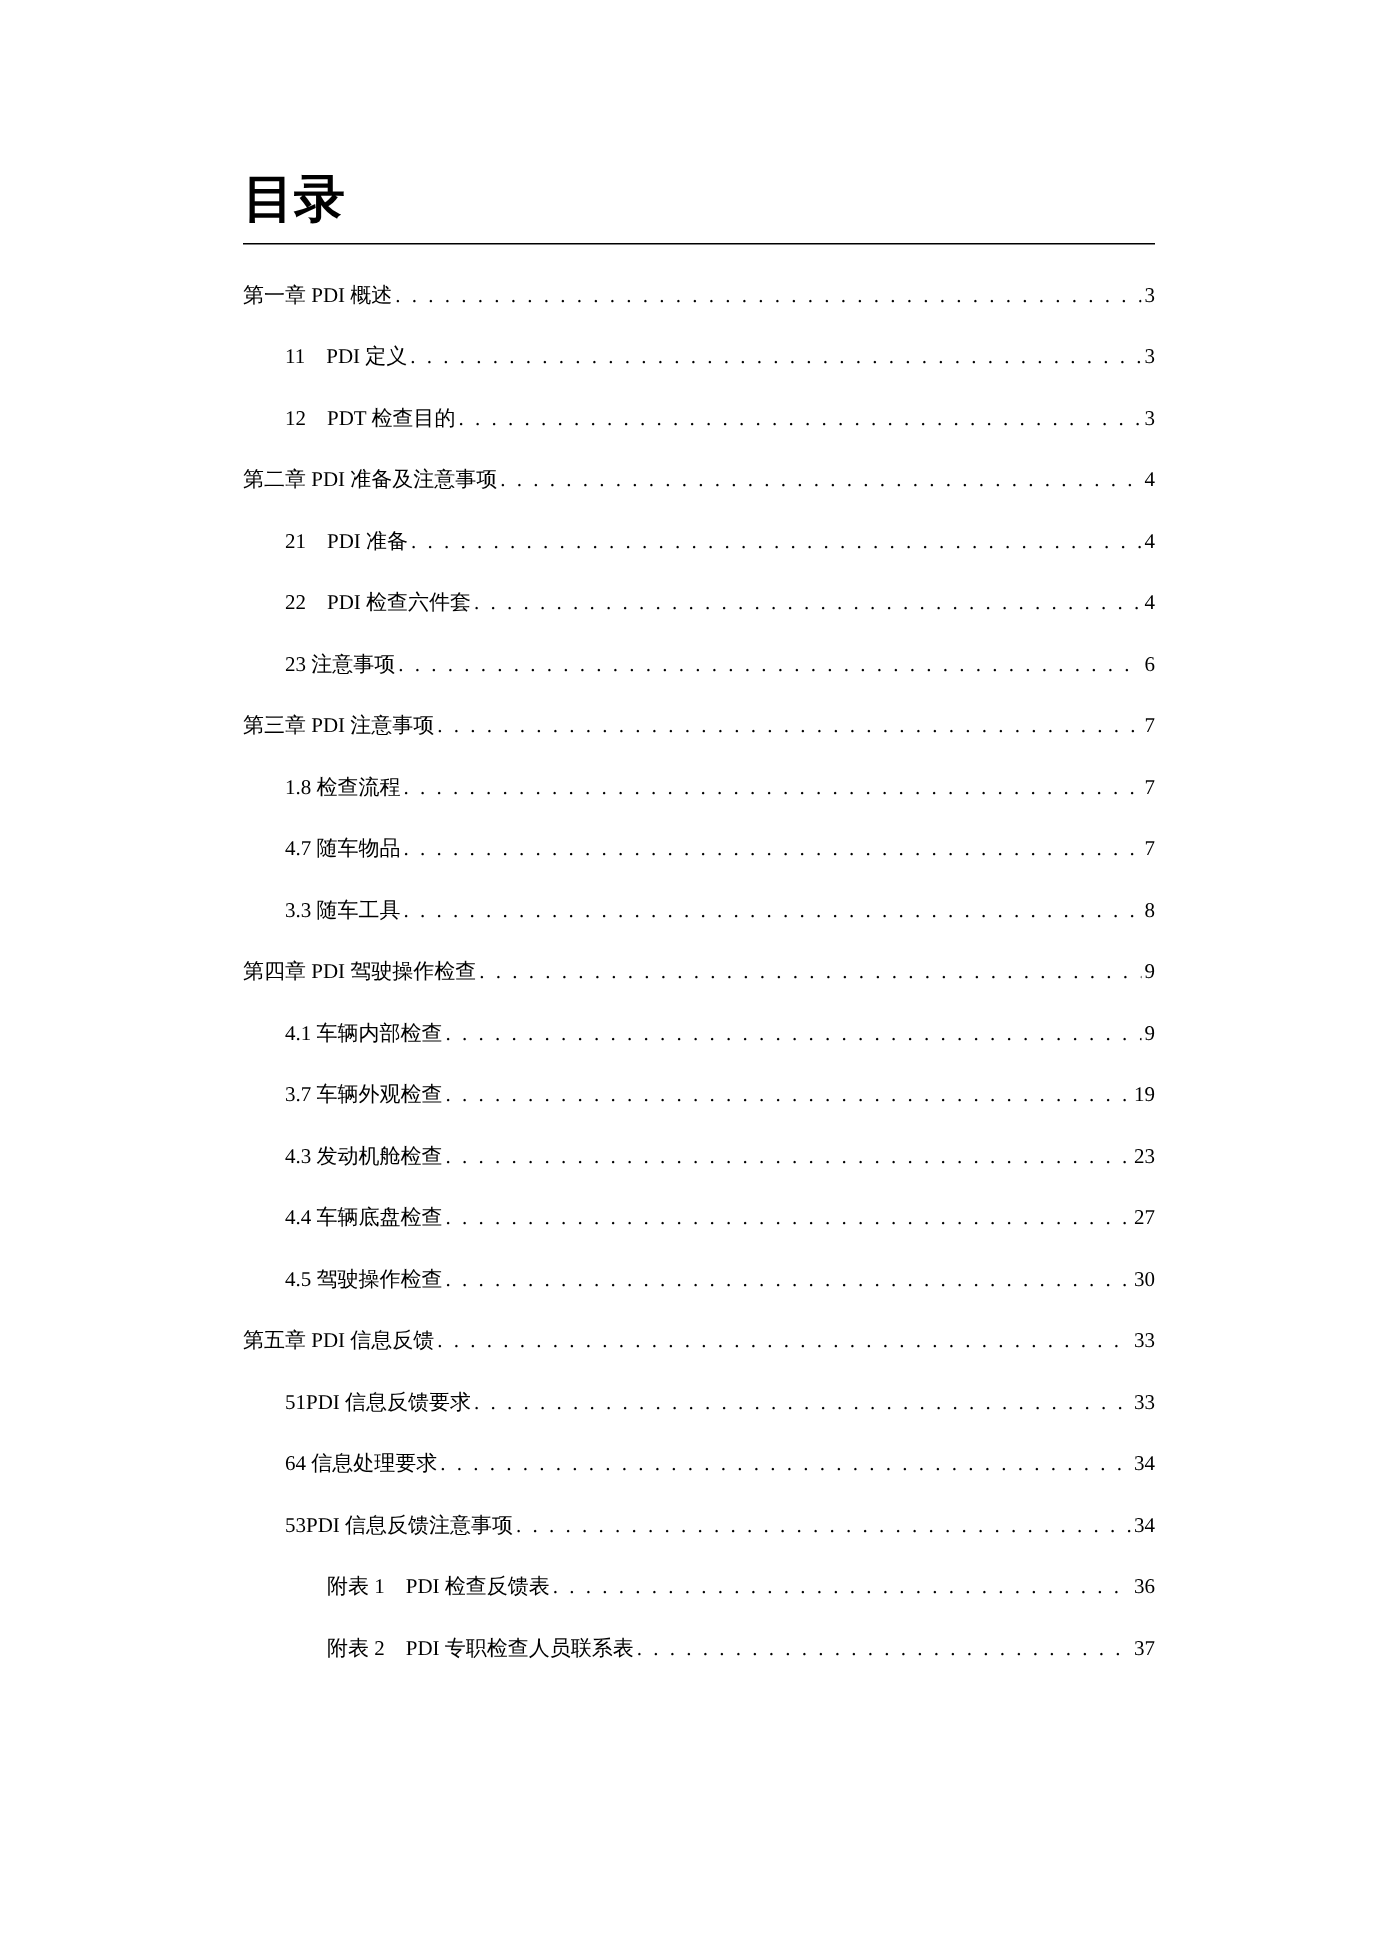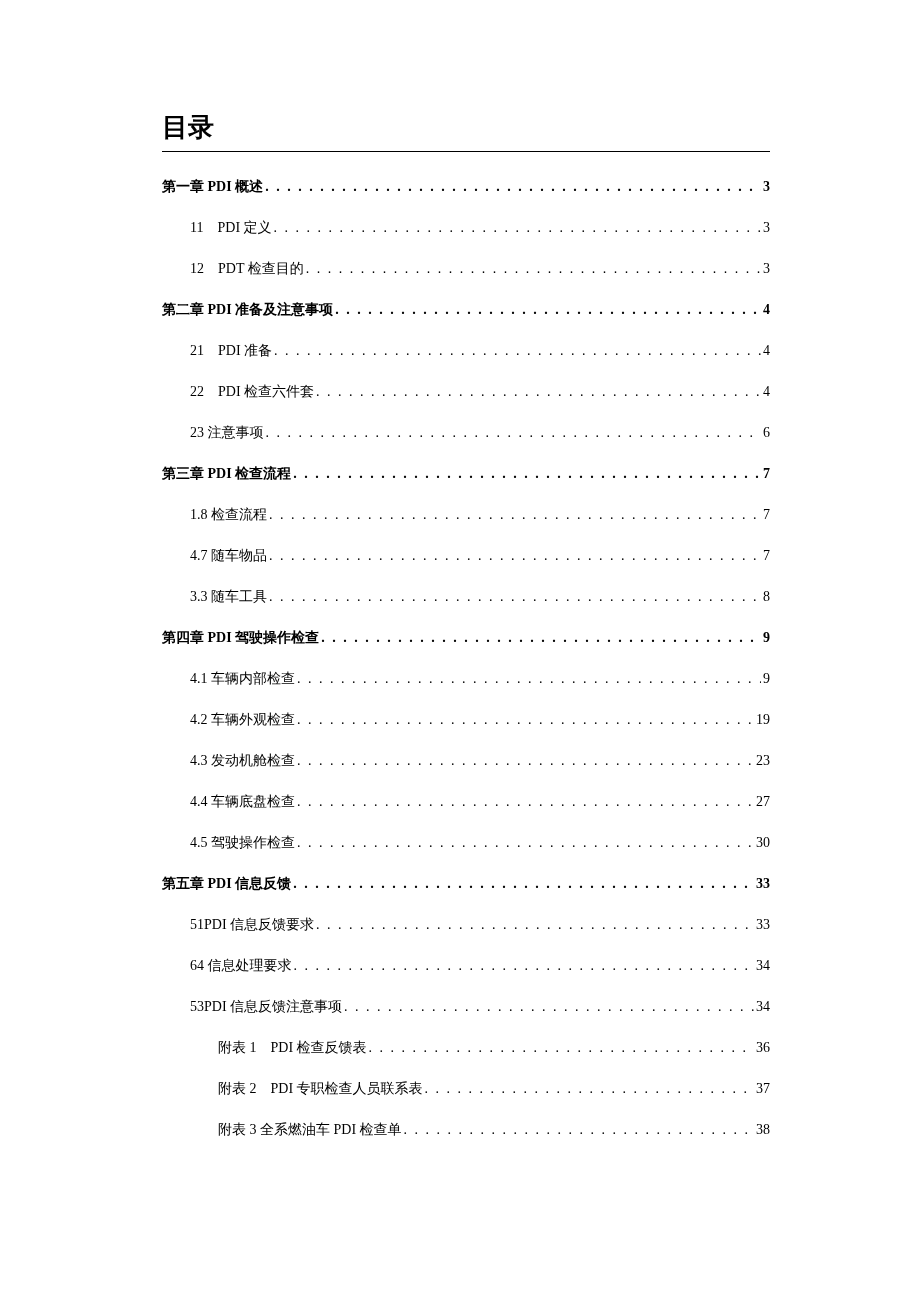--- a/index.html
+++ b/index.html
@@ -5,37 +5,37 @@
     * { margin: 0; padding: 0; box-sizing: border-box; }
     body {
       width: 920px;
       height: 1301px;
       background: #fff;
       font-family: "SimSun", "宋体", serif;
       padding: 110px 150px 0 162px;
       color: #000;
     }
     .toc-title {
-      font-size: 26px;
+      font-size: 34px;
       font-weight: bold;
       font-family: "SimHei", "黑体", sans-serif;
       padding-bottom: 6px;
       border-bottom: 1.5px solid #000;
       margin-bottom: 28px;
     }
     .toc-list { list-style: none; }
     .toc-item {
       display: flex;
       align-items: baseline;
       font-size: 14px;
       line-height: 1;
       margin-bottom: 27px;
       white-space: nowrap;
     }
-    .toc-item.level-0 { padding-left: 0; font-weight: bold; }
+    .toc-item.level-0 { padding-left: 0; }
     .toc-item.level-1 { padding-left: 28px; }
     .toc-item.level-2 { padding-left: 56px; }
     .toc-label { flex: 0 0 auto; }
     .toc-dots {
       flex: 1 1 auto;
       overflow: hidden;
       letter-spacing: 2px;
       color: #000;
       font-family: serif;
       margin: 0 2px;
@@ -80,21 +80,21 @@
       <span class="toc-label">22 PDI 检查六件套</span>
       <span class="toc-dots"></span>
       <span class="toc-page">4</span>
     </li>
     <li class="toc-item level-1">
       <span class="toc-label">23 注意事项</span>
       <span class="toc-dots"></span>
       <span class="toc-page">6</span>
     </li>
     <li class="toc-item level-0">
-      <span class="toc-label">第三章 PDI 检查流程</span>
+      <span class="toc-label">第三章 PDI 注意事项</span>
       <span class="toc-dots"></span>
       <span class="toc-page">7</span>
     </li>
     <li class="toc-item level-1">
       <span class="toc-label">1.8 检查流程</span>
       <span class="toc-dots"></span>
       <span class="toc-page">7</span>
     </li>
     <li class="toc-item level-1">
       <span class="toc-label">4.7 随车物品</span>
@@ -110,21 +110,21 @@
       <span class="toc-label">第四章 PDI 驾驶操作检查</span>
       <span class="toc-dots"></span>
       <span class="toc-page">9</span>
     </li>
     <li class="toc-item level-1">
       <span class="toc-label">4.1 车辆内部检查</span>
       <span class="toc-dots"></span>
       <span class="toc-page">9</span>
     </li>
     <li class="toc-item level-1">
-      <span class="toc-label">4.2 车辆外观检查</span>
+      <span class="toc-label">3.7 车辆外观检查</span>
       <span class="toc-dots"></span>
       <span class="toc-page">19</span>
     </li>
     <li class="toc-item level-1">
       <span class="toc-label">4.3 发动机舱检查</span>
       <span class="toc-dots"></span>
       <span class="toc-page">23</span>
     </li>
     <li class="toc-item level-1">
       <span class="toc-label">4.4 车辆底盘检查</span>
@@ -159,18 +159,13 @@
     <li class="toc-item level-2">
       <span class="toc-label">附表 1 PDI 检查反馈表</span>
       <span class="toc-dots"></span>
       <span class="toc-page">36</span>
     </li>
     <li class="toc-item level-2">
       <span class="toc-label">附表 2 PDI 专职检查人员联系表</span>
       <span class="toc-dots"></span>
       <span class="toc-page">37</span>
     </li>
-    <li class="toc-item level-2">
-      <span class="toc-label">附表 3 全系燃油车 PDI 检查单</span>
-      <span class="toc-dots"></span>
-      <span class="toc-page">38</span>
-    </li>
   </ul>
 
 </body></html>

